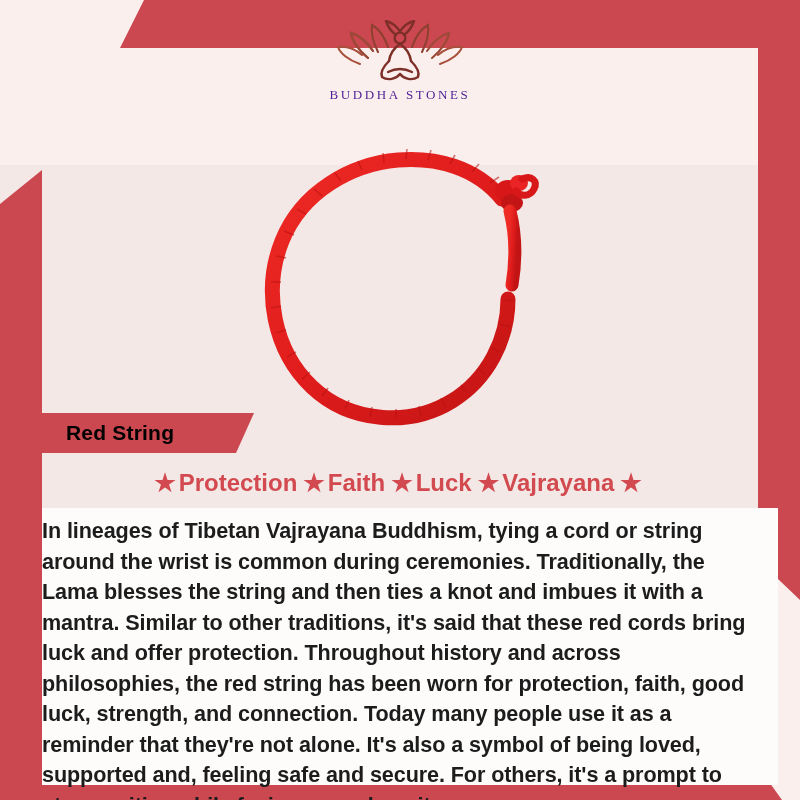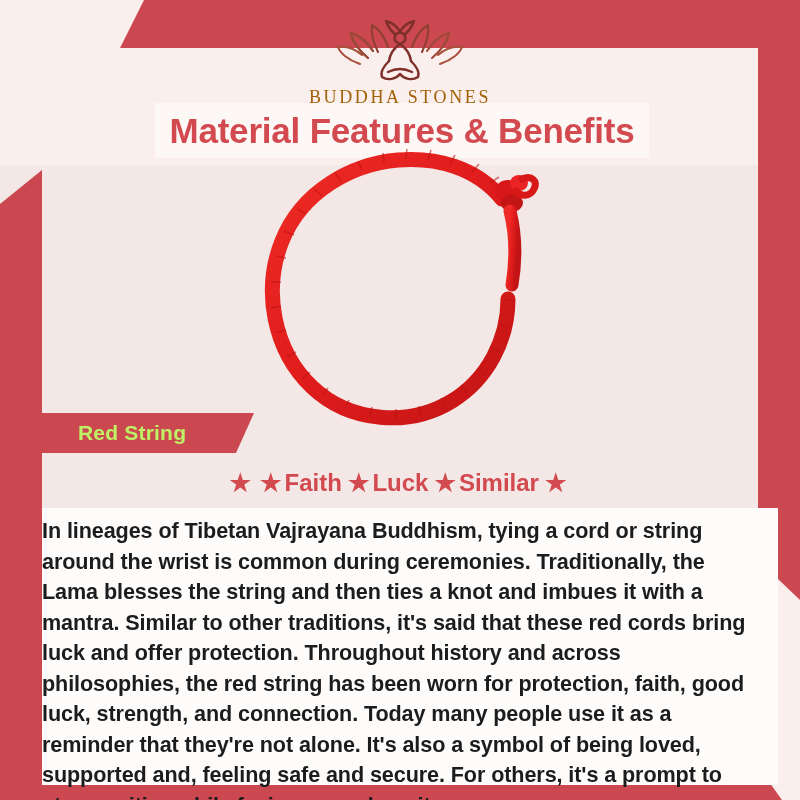--- a/index.html
+++ b/index.html
@@ -64,23 +64,23 @@
   
   .logo-block {
     position: absolute;
     left: 0; top: 20px; width: 800px;
     display: flex; flex-direction: column; align-items: center;
   }
   .logo-mark { width: 140px; height: 64px; display: block; }
   .logo-word {
     margin-top: 3px;
     font-family: "Liberation Serif", serif;
-    font-size: 18px;
+    font-size: 13px;
     letter-spacing: 2.6px;
-    color: #a16207;
+    color: #4c1d95;
     font-weight: 400;
   }
 
   
   .title-band {
     position: absolute;
     left: 155px; top: 103px;
     width: 494px; height: 55px;
     background: #fdf7f5;
     display: flex; align-items: center; justify-content: center;
@@ -105,22 +105,22 @@
   
   .label-banner {
     position: absolute;
     left: 42px; top: 413px;
     width: 212px; height: 40px;
     background: #cb4850;
     clip-path: polygon(0 0, 212px 0, 194px 40px, 0 40px);
     display: flex; align-items: center;
   }
   .label-text {
-    margin-left: 36px;
-    color: #bef264;
+    margin-left: 24px;
+    color: #000000;
     font-size: 21px;
     font-weight: 700;
     letter-spacing: 0.2px;
   }
 
   
   .benefits-row {
     position: absolute;
     left: 42px; top: 462px;
     width: 715px; height: 42px;
@@ -198,23 +198,20 @@
 
           <path d="M59 41 C54 46 50 52 52 57 C58 61 66 59 70 54"></path>
           <path d="M81 41 C86 46 90 52 88 57 C82 61 74 59 70 54"></path>
           <path d="M58 52 C62 50 66 49 70 49 C74 49 78 50 82 52"></path>
         </g>
       </svg>
     </span>
     <span class="logo-word">BUDDHA STONES</span>
   </div>
 
-  <div class="title-band">
-    <span class="title-text">Material Features &amp; Benefits</span>
-  </div>
 
   <div class="product-area">
     <span>
       <svg class="cord-svg" viewBox="0 0 330 300" xmlns="http://www.w3.org/2000/svg">
         <defs>
           <linearGradient id="cordShade" x1="0" y1="0" x2="1" y2="1">
             <stop offset="0%" stop-color="#ef2b26"></stop>
             <stop offset="50%" stop-color="#e01c1c"></stop>
             <stop offset="100%" stop-color="#c21414"></stop>
           </linearGradient>
@@ -267,32 +264,33 @@
     </span>
   </div>
 
   <div class="label-banner">
     <span class="label-text">Red String</span>
   </div>
 
   <div class="benefits-row">
     <span class="benefit">
       <span class="star">★</span>
+      <span>Protection</span>
     </span>
     <span class="benefit">
       <span class="star">★</span>
       <span>Faith</span>
     </span>
     <span class="benefit">
       <span class="star">★</span>
       <span>Luck</span>
     </span>
     <span class="benefit">
       <span class="star">★</span>
-      <span>Similar</span>
+      <span>Vajrayana</span>
     </span>
     <span class="benefit">
       <span class="star">★</span>
     </span>
   </div>
 
   <div class="body-panel">
     <p class="body-copy">In lineages of Tibetan Vajrayana Buddhism, tying a cord or string around the wrist is common during ceremonies. Traditionally, the Lama blesses the string and then ties a knot and imbues it with a mantra. Similar to other traditions, it's said that these red cords bring luck and offer protection. Throughout history and across philosophies, the red string has been worn for protection, faith, good luck, strength, and connection. Today many people use it as a reminder that they're not alone. It's also a symbol of being loved, supported and, feeling safe and secure. For others, it's a prompt to stay positive while facing any adversity.</p>
   </div>
 

